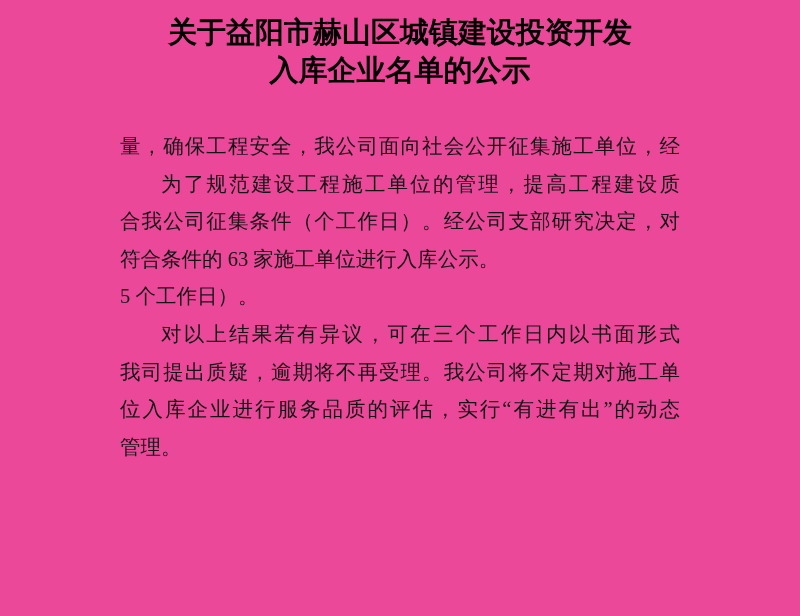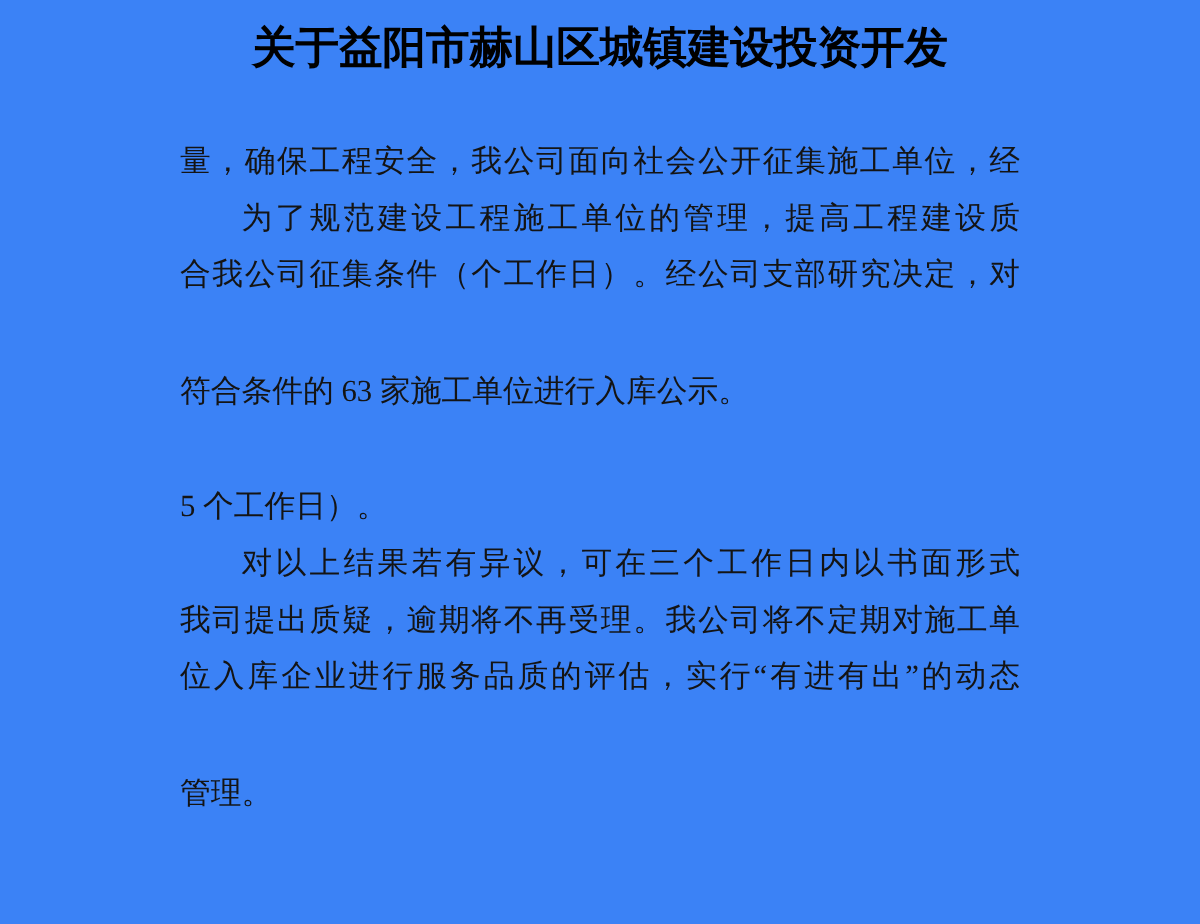--- a/index.html
+++ b/index.html
@@ -4,21 +4,21 @@
 <style>
   html, body {
     margin: 0;
     padding: 0;
     background: #ffffff;
   }
   .page {
     position: relative;
     width: 800px;
     height: 616px;
-    background: #3b82f6;
+    background: #ec4899;
     overflow: hidden;
   }
   .doc-title {
     margin: 13px auto 0 auto;
     text-align: center;
     font-family: "Liberation Sans", "DejaVu Sans", sans-serif;
     font-weight: 700;
     font-size: 29px;
     line-height: 38px;
     color: #000000;
@@ -40,30 +40,30 @@
     text-align-last: justify;
     text-justify: inter-character;
     white-space: normal;
   }
   .bline.indent {
     text-indent: 41px;
   }
   .bline.last {
     text-align: center;
     text-align-last: left;
-    margin-top: 40px;
   }
 </style>
 </head>
 <body>
 
 <div class="page">
 
   <div class="doc-title">
     <div class="title-line">关于益阳市赫山区城镇建设投资开发</div>
+    <div class="title-line">入库企业名单的公示</div>
   </div>
 
   <div class="doc-body">
     <div class="bline">量，确保工程安全，我公司面向社会公开征集施工单位，经</div>
     <div class="bline indent">为了规范建设工程施工单位的管理，提高工程建设质</div>
     <div class="bline">合我公司征集条件（个工作日）。经公司支部研究决定，对</div>
     <div class="bline last">符合条件的 63 家施工单位进行入库公示。</div>
     <div class="bline last">5 个工作日）。</div>
     <div class="bline indent">对以上结果若有异议，可在三个工作日内以书面形式</div>
     <div class="bline">我司提出质疑，逾期将不再受理。我公司将不定期对施工单</div>

